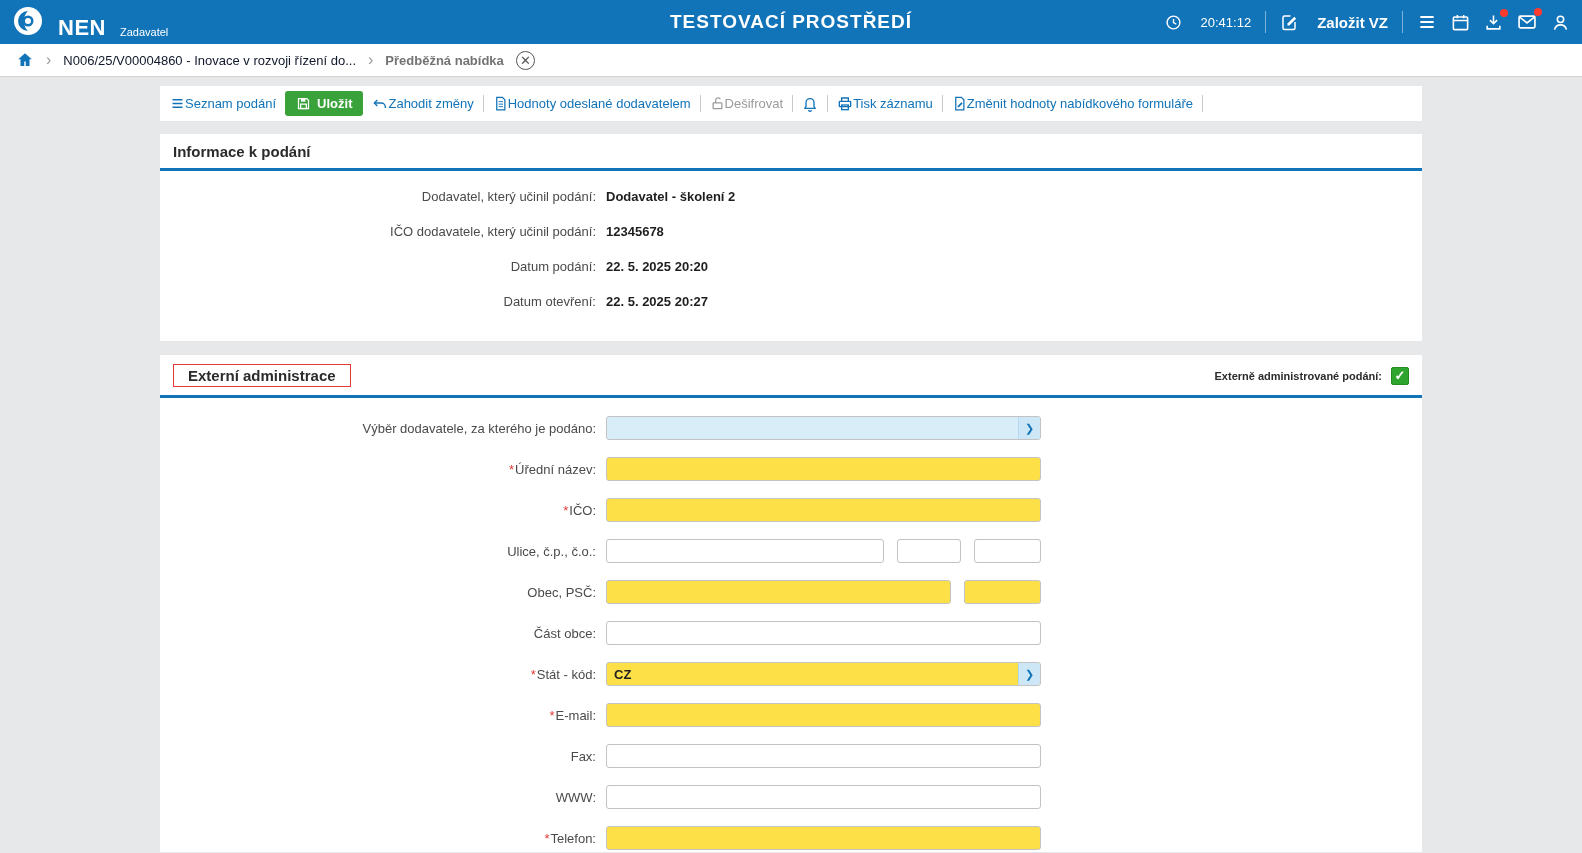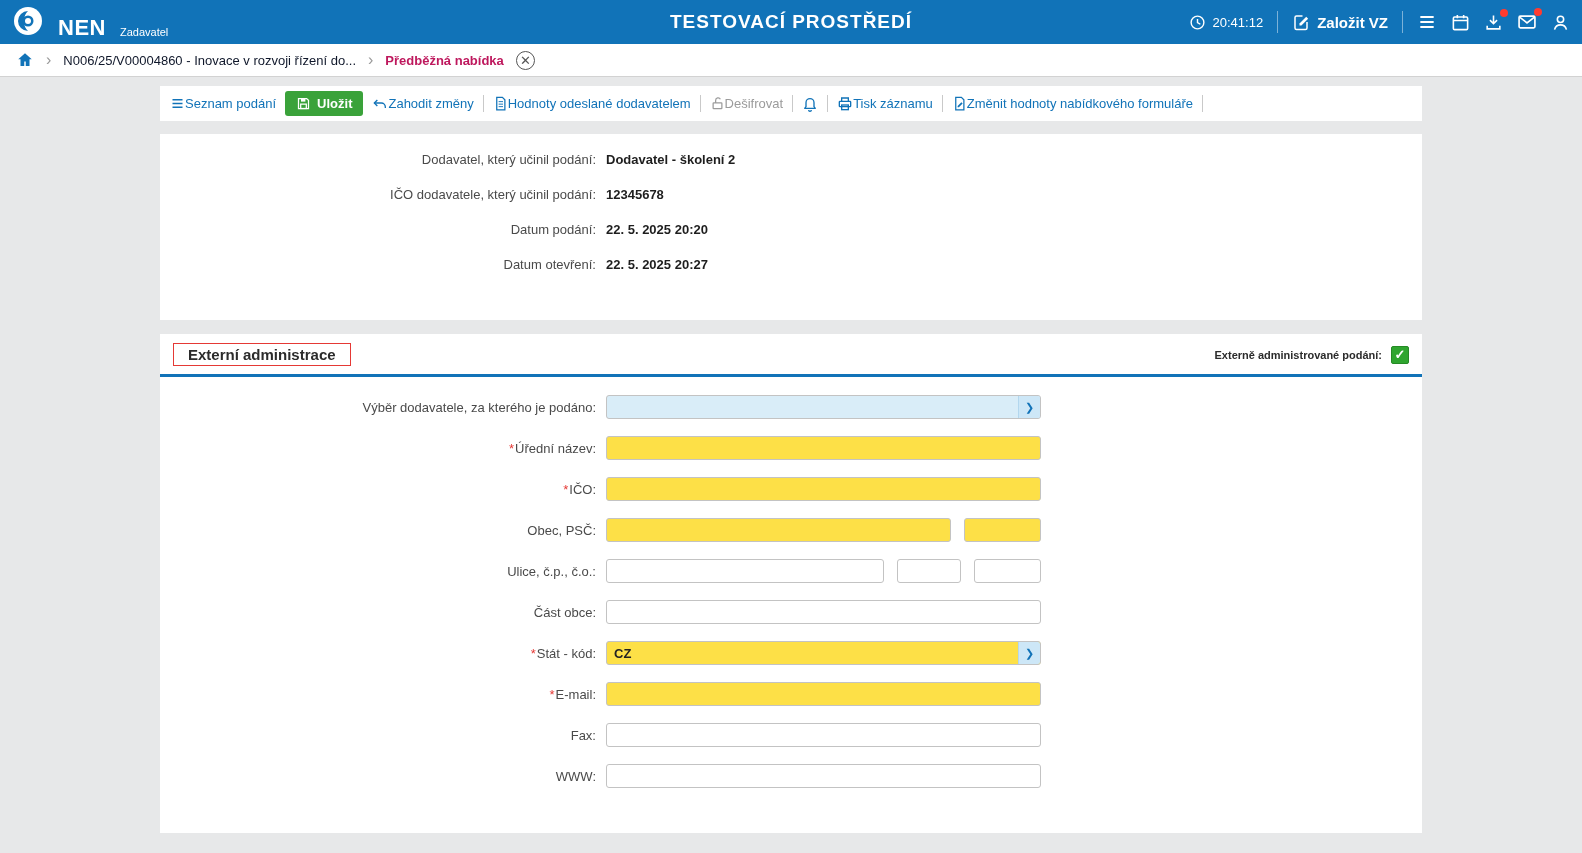--- a/index.html
+++ b/index.html
@@ -7,50 +7,50 @@
   body { font-family:"Liberation Sans",sans-serif; font-size:13px; color:#333; background:#e7e8e9; }
 
   
   .topbar { height:44px; background:#1173b8; display:flex; align-items:center; padding:0 12px; position:relative; color:#fff; }
   .brand { display:flex; align-items:flex-end; gap:14px; }
   .brand-logo { width:32px; height:32px; margin-bottom:2px; }
   .brand-name { font-size:22px; font-weight:700; letter-spacing:.5px; line-height:1; }
   .brand-sub { font-size:11px; margin-bottom:1px; }
   .env-title { position:absolute; left:50%; transform:translateX(-50%); font-size:19px; font-weight:700; letter-spacing:1px; white-space:nowrap; }
   .topbar-right { margin-left:auto; display:flex; align-items:center; gap:14px; }
-  .tb-item { display:flex; align-items:center; gap:7px; cursor:pointer; position:relative; }
+  .tb-item { display:flex; align-items:center; gap:19px; cursor:pointer; position:relative; }
   .tb-divider { width:1px; height:22px; background:rgba(255,255,255,.45); }
   .tb-time { font-size:13px; }
   .tb-new { font-size:15px; font-weight:700; }
   .ico { display:block; }
   .badge-dot { position:absolute; top:-4px; right:-5px; width:8px; height:8px; border-radius:50%; background:#ff3b30; }
 
   
   .breadcrumb { height:33px; background:#fff; border-bottom:1px solid #d2d2d2; display:flex; align-items:center; padding:0 16px; gap:12px; }
   .bc-sep { color:#9a9a9a; font-size:16px; line-height:1; }
   .bc-link { color:#0f172a; cursor:pointer; }
-  .bc-current { font-weight:700; color:#be185d; cursor:default; }
+  .bc-current { font-weight:700; color:#737373; cursor:default; }
   .bc-close { width:19px; height:19px; border:1.5px solid #555; border-radius:50%; display:flex; align-items:center; justify-content:center; color:#555; font-size:13px; line-height:1; cursor:pointer; background:#fff; }
 
   
   .content { padding:9px 160px 0 160px; height:calc(853px - 78px); overflow:hidden; }
 
   
   .toolbar { background:#fff; height:35px; display:flex; align-items:center; padding:0 10px; gap:9px; margin-bottom:13px; }
   .tool-link { display:flex; align-items:center; color:#1173b8; cursor:pointer; white-space:nowrap; }
   .tool-link.disabled { color:#9b9b9b; cursor:default; }
   .tool-divider { width:1px; height:17px; background:#c9c9c9; }
   .btn-save { display:flex; align-items:center; gap:6px; background:#3aa23a; color:#fff; font-weight:700; padding:5px 11px; border-radius:3px; border:none; font-size:13px; cursor:pointer; font-family:inherit; }
 
   
   .panel { background:#fff; margin-bottom:14px; }
   .panel-head { display:flex; align-items:center; justify-content:space-between; padding:9px 13px 8px; border-bottom:3px solid #1173b8; }
   .panel-title { font-size:15px; font-weight:700; color:#2b2b2b; }
   .panel-title.red-outline { border:1px solid #e53935; padding:2px 14px; }
-  .panel-body { padding:18px 0 28px; }
+  .panel-body { padding:18px 0 12px; }
 
   
   .info-row { display:flex; align-items:baseline; margin-bottom:13px; min-height:22px; }
   .info-label { width:446px; text-align:right; padding-right:10px; color:#4a4a4a; }
   .info-value { font-weight:700; color:#1e1e1e; }
 
   
   .ext-right { display:flex; align-items:center; gap:9px; }
   .ext-check-label { font-size:11px; font-weight:700; color:#2b2b2b; }
   .checkbox { width:18px; height:18px; background:#2fa52f; border:1px solid #258a25; border-radius:2px; display:flex; align-items:center; justify-content:center; cursor:pointer; }
@@ -210,20 +210,23 @@
       <svg class="ico" width="15" height="15" viewBox="0 0 24 24">
         <path d="M6 2h9l4 4v16H6z" fill="none" stroke="currentColor" stroke-width="2"></path>
         <path d="M9 16l6-6 2 2-6 6H9z" fill="currentColor"></path>
       </svg>
       <span>Změnit hodnoty nabídkového formuláře</span>
     </div>
     <div class="tool-divider"></div>
   </div>
 
   <div class="panel">
+    <div class="panel-head">
+      <span class="panel-title">Informace k podání</span>
+    </div>
     <div class="panel-body">
       <div class="info-row">
         <span class="info-label">Dodavatel, který učinil podání:</span>
         <span class="info-value">Dodavatel - školení 2</span>
       </div>
       <div class="info-row">
         <span class="info-label">IČO dodavatele, který učinil podání:</span>
         <span class="info-value">12345678</span>
       </div>
       <div class="info-row">
@@ -262,37 +265,37 @@
         <span class="form-label"><span class="req">*</span><span>Úřední název:</span></span>
         <input class="inp full yellow" value="" style="">
       </div>
 
       <div class="form-row">
         <span class="form-label"><span class="req">*</span><span>IČO:</span></span>
         <input class="inp full yellow" value="" style="">
       </div>
 
       <div class="form-row">
-        <span class="form-label"><span>Obec, PSČ:</span></span>
-        <div class="inp-group">
-          <input class="inp yellow" style="width: 345px;">
-          <input class="inp yellow" style="width: 77px;">
-        </div>
-      </div>
-
-      <div class="form-row">
         <span class="form-label"><span>Ulice, č.p., č.o.:</span></span>
         <div class="inp-group">
           <input class="inp" style="width: 278px;">
           <input class="inp" style="width: 64px;">
           <input class="inp" style="width: 67px;">
         </div>
       </div>
 
       <div class="form-row">
+        <span class="form-label"><span>Obec, PSČ:</span></span>
+        <div class="inp-group">
+          <input class="inp yellow" style="width: 345px;">
+          <input class="inp yellow" style="width: 77px;">
+        </div>
+      </div>
+
+      <div class="form-row">
         <span class="form-label"><span>Část obce:</span></span>
         <input class="inp full" value="" style="">
       </div>
 
       <div class="form-row">
         <span class="form-label"><span class="req">*</span><span>Stát - kód:</span></span>
         <div class="combo">
           <input class="inp yellow bold-val" value="CZ" style="">
           <span class="combo-btn">❯</span>
         </div>
@@ -306,16 +309,20 @@
       <div class="form-row">
         <span class="form-label"><span>Fax:</span></span>
         <input class="inp full" value="" style="">
       </div>
 
       <div class="form-row">
         <span class="form-label"><span>WWW:</span></span>
         <input class="inp full" value="" style="">
       </div>
 
+      <div class="form-row">
+        <span class="form-label"><span class="req">*</span><span>Telefon:</span></span>
+        <input class="inp full yellow" value="" style="">
+      </div>
 
     </div>
   </div>
 </div>
 
 </body></html>

